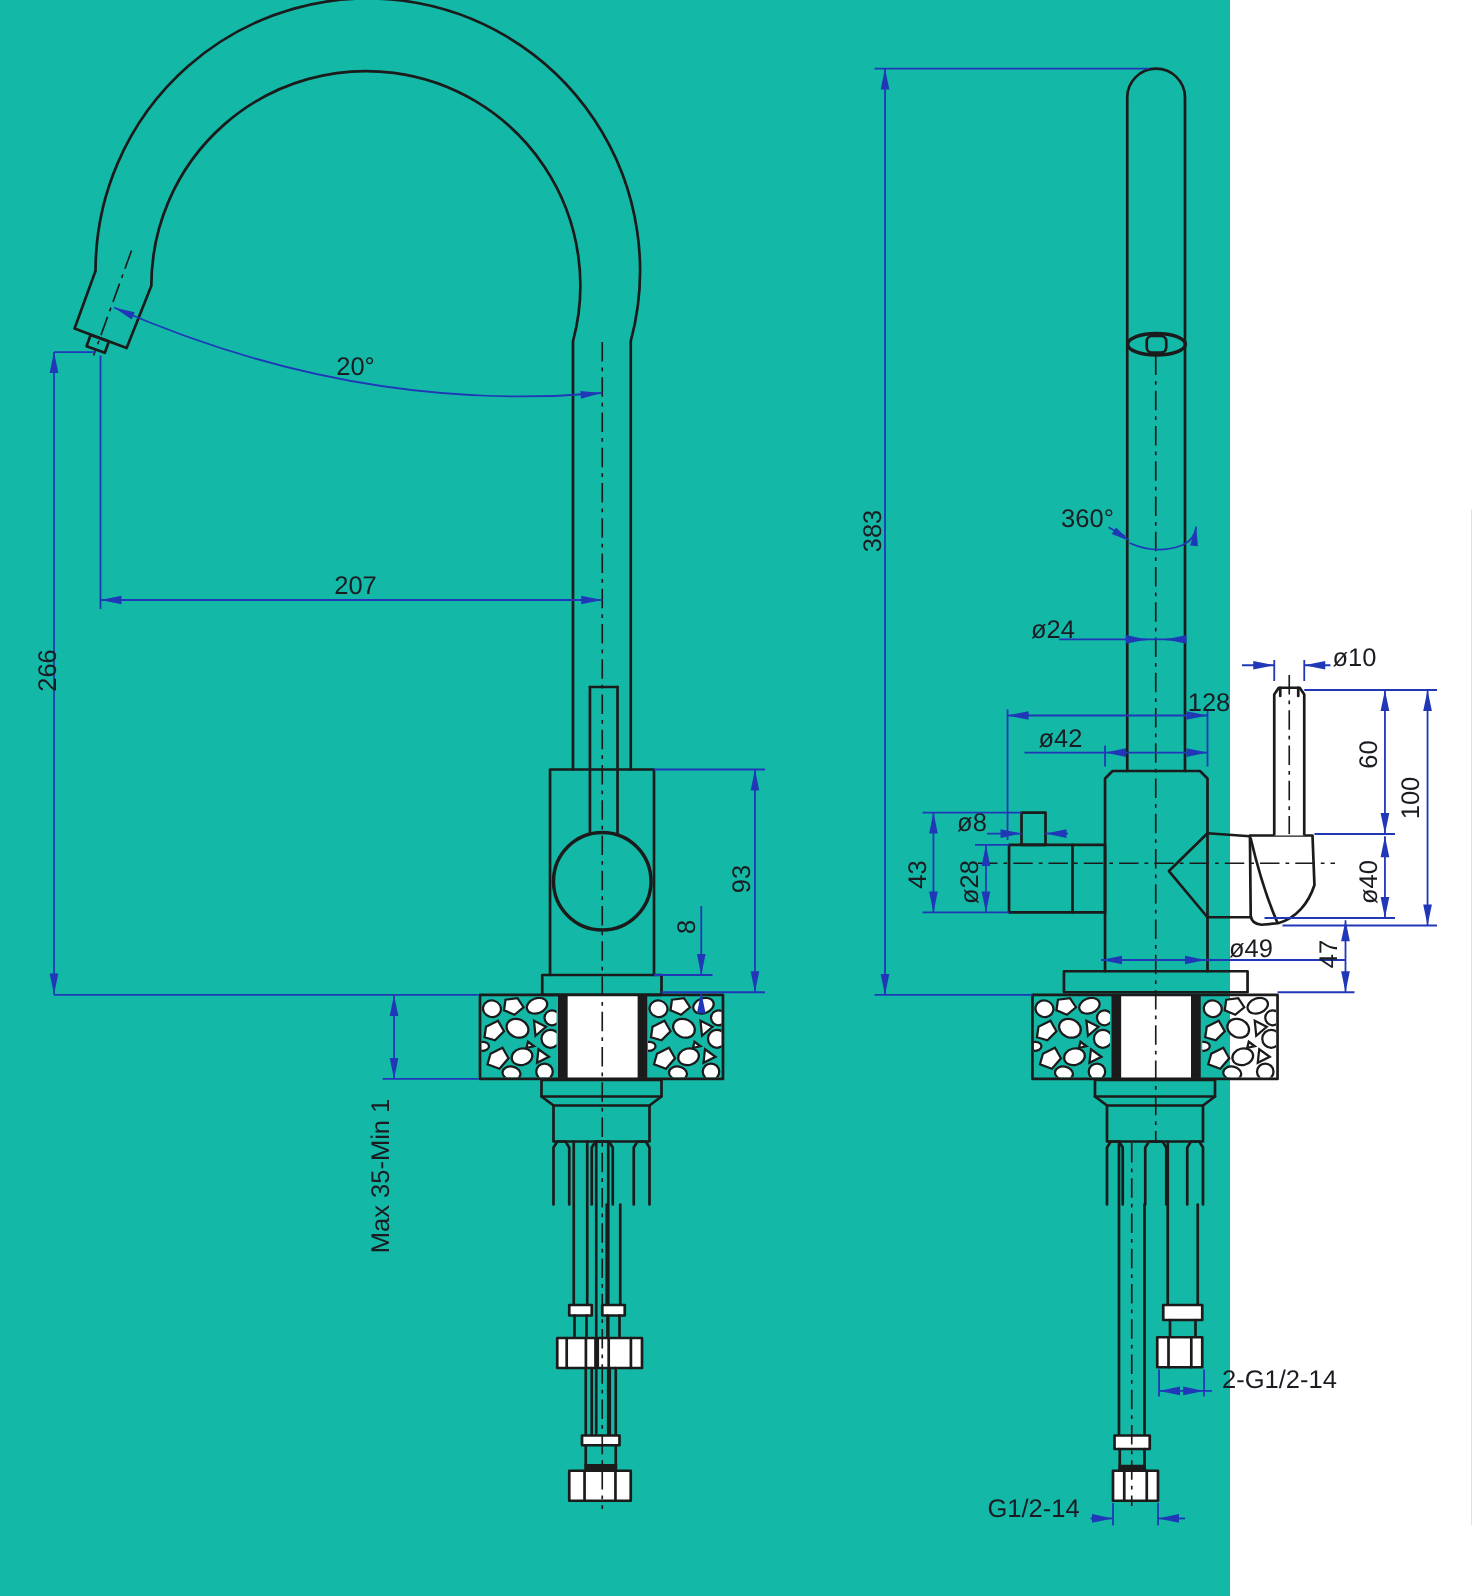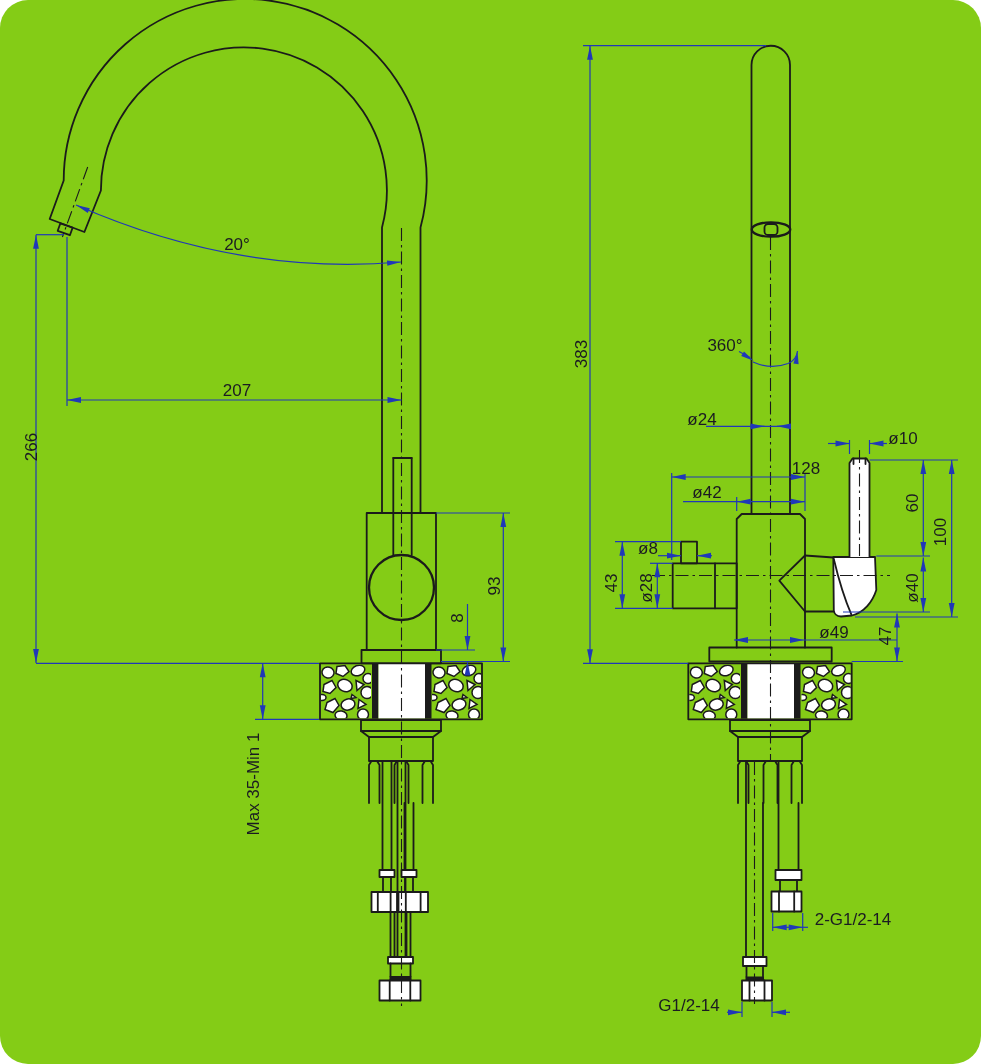--- a/index.html
+++ b/index.html
@@ -1,16 +1,16 @@
 <!DOCTYPE html>
 <html><head>
 <meta charset="utf-8">
 <style>
   html,body{margin:0;padding:0;background:#fff;}
-  #page{width:981px;height:1064px;background:#84cc16;position:relative;border-radius:28px;}
+  #page{width:820px;height:1064px;background:#14b8a6;position:relative;}
   svg{display:block;}
   text{font-family:"Liberation Sans",sans-serif;font-size:17px;fill:#1b1b22;}
   .geo{stroke:#1b1b1b;stroke-width:1.8;fill:none;stroke-linejoin:round;stroke-linecap:round;}
   .geob{stroke:#1b1b1b;stroke-width:2.3;fill:none;}
   .geow{stroke:#1b1b1b;stroke-width:1.8;fill:#fff;stroke-linejoin:round;}
   .dim{stroke:#2038b8;stroke-width:1.2;fill:none;}
   .cl{stroke:#1b1b1b;stroke-width:1.1;fill:none;stroke-dasharray:13 4 2.5 4;}
   .arr{fill:#2038b8;stroke:none;}
   .stone{stroke:#1b1b1b;stroke-width:1.5;fill:#fff;}
 </style>

